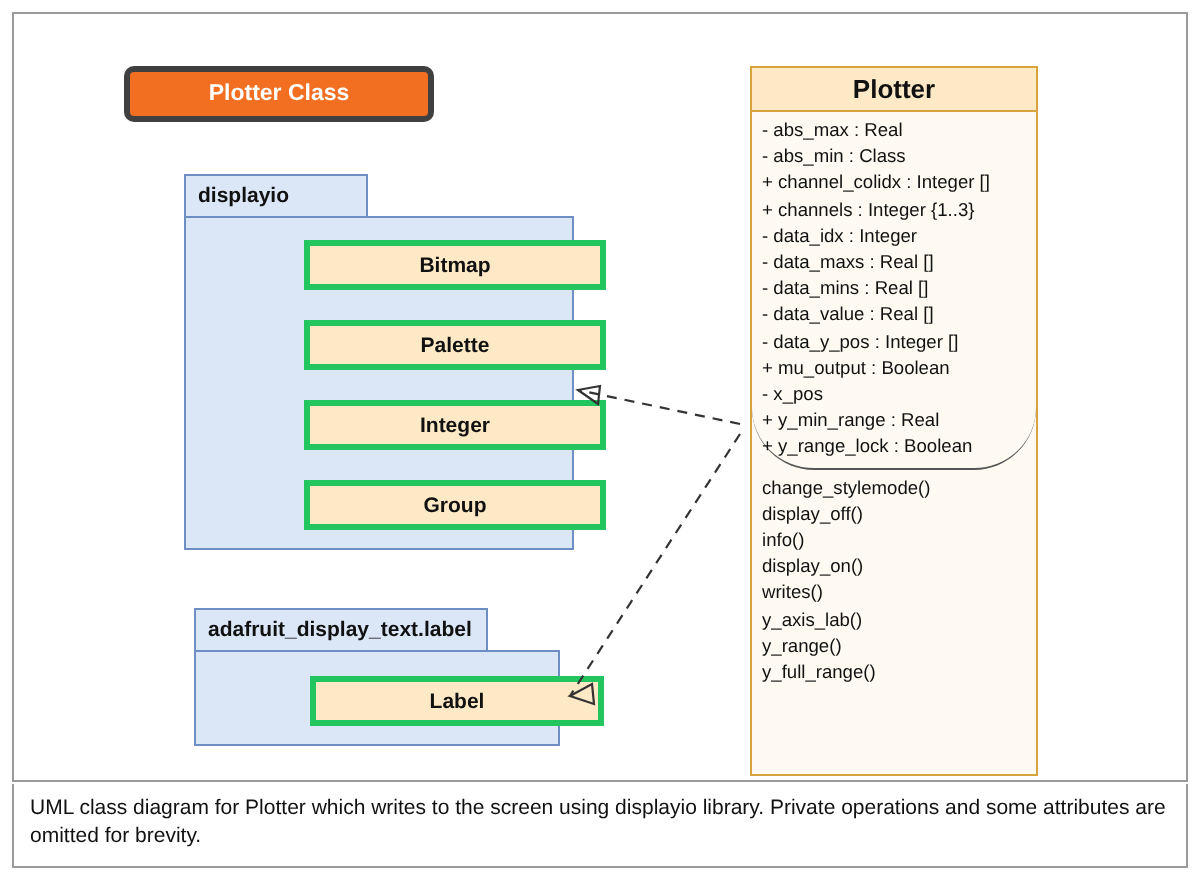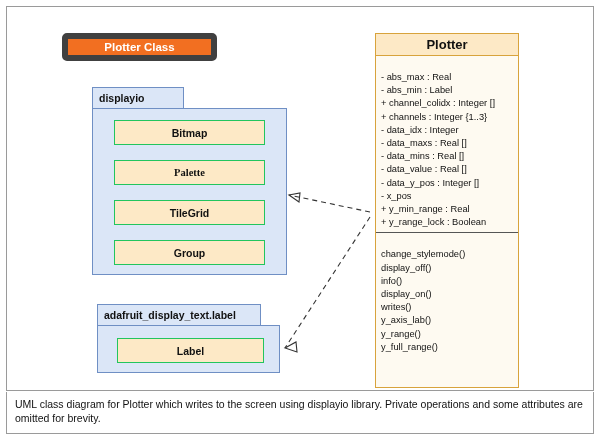--- a/index.html
+++ b/index.html
@@ -31,21 +31,21 @@
     overflow: hidden;
   }
   
   .title-pill {
     position: absolute;
     left: 55px;
     top: 26px;
     width: 155px;
     height: 28px;
     background: #f26f21;
-    border: 6px solid #404040;
+    border: 3px solid #404040;
     border-radius: 5px;
     color: #ffffff;
     font-size: 11.5px;
     font-weight: bold;
     display: flex;
     align-items: center;
     justify-content: center;
     box-sizing: border-box;
   }
   
@@ -64,37 +64,38 @@
     font-size: 10.5px;
     color: #111111;
     font-weight: bold;
     display: flex;
     align-items: center;
     padding-left: 6px;
   }
   .pkg1 { left: 85px; top: 101px; width: 195px; height: 167px; }
   .pkg1-tab { left: 85px; top: 80px; width: 92px; height: 21px; }
   .pkg2 { left: 90px; top: 318px; width: 183px; height: 48px; }
-  .pkg2-tab { left: 90px; top: 297px; width: 164px; height: 21px; }
+  .pkg2-tab { left: 90px; top: 297px; width: 147px; height: 21px; }
 
   
   .yclass {
     position: absolute;
     background: #fde9c6;
-    border: 1px solid #22c55e;
+    border: 3px solid #22c55e;
     box-sizing: border-box;
     font-size: 10.5px;
     font-weight: bold;
     color: #111111;
     display: flex;
     align-items: center;
     justify-content: center;
+    margin-left: 38px;
   }
   .c-bitmap   { left: 107px; top: 113px; width: 151px; height: 25px; }
-  .c-palette  { left: 107px; top: 153px; width: 151px; height: 25px; font-family: Liberation Serif, serif; }
+  .c-palette  { left: 107px; top: 153px; width: 151px; height: 25px; }
   .c-tilegrid { left: 107px; top: 193px; width: 151px; height: 25px; }
   .c-group    { left: 107px; top: 233px; width: 151px; height: 25px; }
   .c-label    { left: 110px; top: 331px; width: 147px; height: 25px; }
 
   
   .plotter {
     position: absolute;
     left: 368px;
     top: 26px;
     width: 144px;
@@ -108,21 +109,22 @@
     background: #fde9c6;
     border-bottom: 1px solid #d8a33c;
     font-size: 13px;
     font-weight: bold;
     color: #111111;
     display: flex;
     align-items: center;
     justify-content: center;
   }
   .plotter-section {
-    padding: 15px 0 3px 5px;
+    padding: 3px 0 3px 5px;
+    border-radius: 31px;
   }
   .plotter-section.attrs {
     border-bottom: 1px solid #555555;
   }
   .member {
     font-size: 9.3px;
     color: #111111;
     line-height: 13.2px;
     white-space: nowrap;
   }
@@ -160,39 +162,40 @@
 <div id="page">
 
   <div class="diagram-area">
 
     <div class="title-pill">Plotter Class</div>
 
     <div class="package-tab pkg1-tab">displayio</div>
     <div class="package pkg1"></div>
     <div class="yclass c-bitmap">Bitmap</div>
     <div class="yclass c-palette">Palette</div>
-    <div class="yclass c-tilegrid">TileGrid</div>
+    <div class="yclass c-tilegrid">Integer</div>
     <div class="yclass c-group">Group</div>
 
     <div class="package-tab pkg2-tab">adafruit_display_text.label</div>
     <div class="package pkg2"></div>
     <div class="yclass c-label">Label</div>
 
     <div class="plotter">
       <div class="plotter-title">Plotter</div>
       <div class="plotter-section attrs">
         <div class="member">- abs_max : Real</div>
-        <div class="member">- abs_min : Label</div>
+        <div class="member">- abs_min : Class</div>
         <div class="member">+ channel_colidx : Integer []</div>
         <div class="member">+ channels : Integer {1..3}</div>
         <div class="member">- data_idx : Integer</div>
         <div class="member">- data_maxs : Real []</div>
         <div class="member">- data_mins : Real []</div>
         <div class="member">- data_value : Real []</div>
         <div class="member">- data_y_pos : Integer []</div>
+        <div class="member">+ mu_output : Boolean</div>
         <div class="member">- x_pos</div>
         <div class="member">+ y_min_range : Real</div>
         <div class="member">+ y_range_lock : Boolean</div>
       </div>
       <div class="plotter-section ops">
         <div class="member">change_stylemode()</div>
         <div class="member">display_off()</div>
         <div class="member">info()</div>
         <div class="member">display_on()</div>
         <div class="member">writes()</div>

